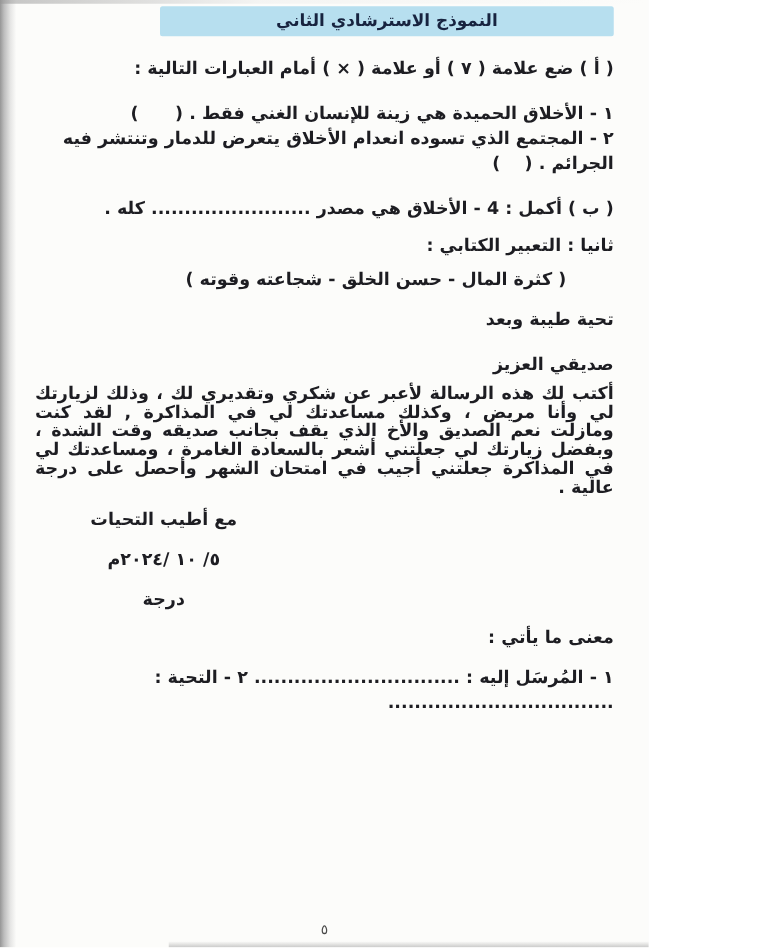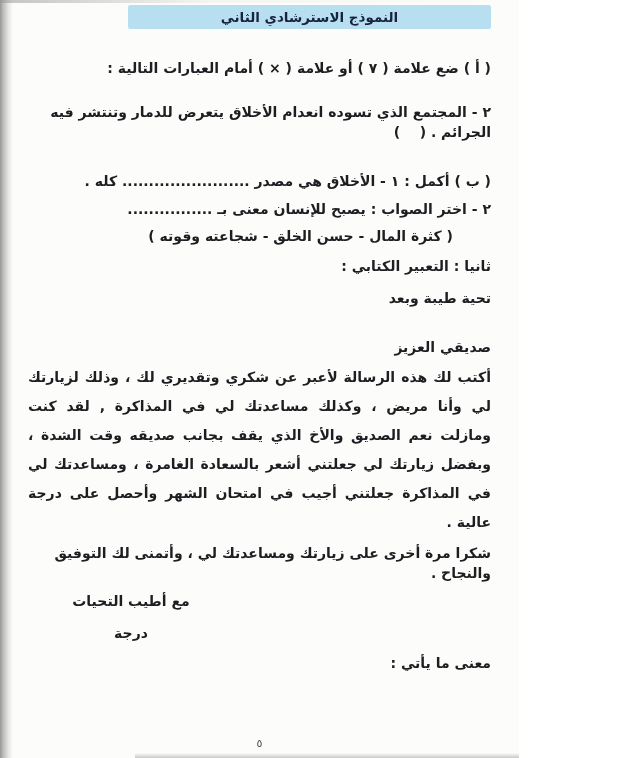--- a/index.html
+++ b/index.html
@@ -31,25 +31,25 @@
     height:24px;
     margin:5px 0 0 100px;
     background:#b7dfef;
     border-radius:2px;
     display:flex;align-items:center;justify-content:center;
     color:#17233f;
     font-size:13.5px;
   }
   .row{line-height:20px;}
   .m6{margin-top:6px;}  .m7{margin-top:7px;}  .m8{margin-top:8px;}
-  .m10{margin-top:10px;}.m12{margin-top:12px;}.m13{margin-top:29px;}
-  .m14{margin-top:24px;}.m16{margin-top:16px;}.m17{margin-top:17px;}
+  .m10{margin-top:10px;}.m12{margin-top:12px;}.m13{margin-top:16px;}
+  .m14{margin-top:0;}.m16{margin-top:16px;}.m17{margin-top:17px;}
   .indent38{margin-right:38px;}
   .para{
-    line-height:29px;
+    line-height:15px;
     text-align:justify;
     text-align-last:right;
     margin-top:6px;
   }
   .sign-block{
     width:180px;
     margin:8px 270px 0 0;
     text-align:center;
   }
   .sign-block .row{margin-top:0;}
@@ -73,46 +73,47 @@
 
   <div class="content">
 
     <div class="banner">
       <span>النموذج الاسترشادي الثاني</span>
     </div>
 
 
     <div class="row m13">( أ ) ضع علامة ( ٧ ) أو علامة ( × ) أمام العبارات التالية :</div>
 
+    <div class="row m13">١ - الأخلاق الحميدة هي زينة للإنسان الغني فقط . (&nbsp;&nbsp;&nbsp;&nbsp;&nbsp;&nbsp;)</div>
 
     <div class="row m14">٢ - المجتمع الذي تسوده انعدام الأخلاق يتعرض للدمار وتنتشر فيه الجرائم . (&nbsp;&nbsp;&nbsp;&nbsp;)</div>
 
-    <div class="row m13">( ب ) أكمل : ١ - الأخلاق هي مصدر ........................ كله .</div>
+    <div class="row m13">( ب ) أكمل : 4 - الأخلاق هي مصدر ........................ كله .</div>
 
-    <div class="row m8">٢ - اختر الصواب : يصبح للإنسان معنى بـ ................</div>
+
+    <div class="row m10">ثانيا : التعبير الكتابي :</div>
 
     <div class="row m7 indent38">( كثرة المال - حسن الخلق - شجاعته وقوته )</div>
-
-    <div class="row m10">ثانيا : التعبير الكتابي :</div>
 
     <div class="row m12">تحية طيبة وبعد</div>
 
     <div class="row m13">صديقي العزيز</div>
 
     <div class="para">أكتب لك هذه الرسالة لأعبر عن شكري وتقديري لك ، وذلك لزيارتك لي وأنا مريض ، وكذلك مساعدتك لي في المذاكرة , لقد كنت ومازلت نعم الصديق والأخ الذي يقف بجانب صديقه وقت الشدة ، وبفضل زيارتك لي جعلتني أشعر بالسعادة الغامرة ، ومساعدتك لي في المذاكرة جعلتني أجيب في امتحان الشهر وأحصل على درجة عالية .</div>
 
-    <div class="row m6">شكرا مرة أخرى على زيارتك ومساعدتك لي ، وأتمنى لك التوفيق والنجاح .</div>
 
     <div class="sign-block">
       <div class="row">مع أطيب التحيات</div>
+      <div class="row">٥/ ١٠ /٢٠٢٤م</div>
       <div class="row">درجة</div>
     </div>
 
     <div class="row m10">معنى ما يأتي :</div>
 
+    <div class="row m12">١ - المُرسَل إليه : ............................... ٢ - التحية : ..................................</div>
 
 
 
   </div>
 
   <div class="page-num">٥</div>
   <div class="bottom-shadow"></div>
 </div>
 
 </body></html>

